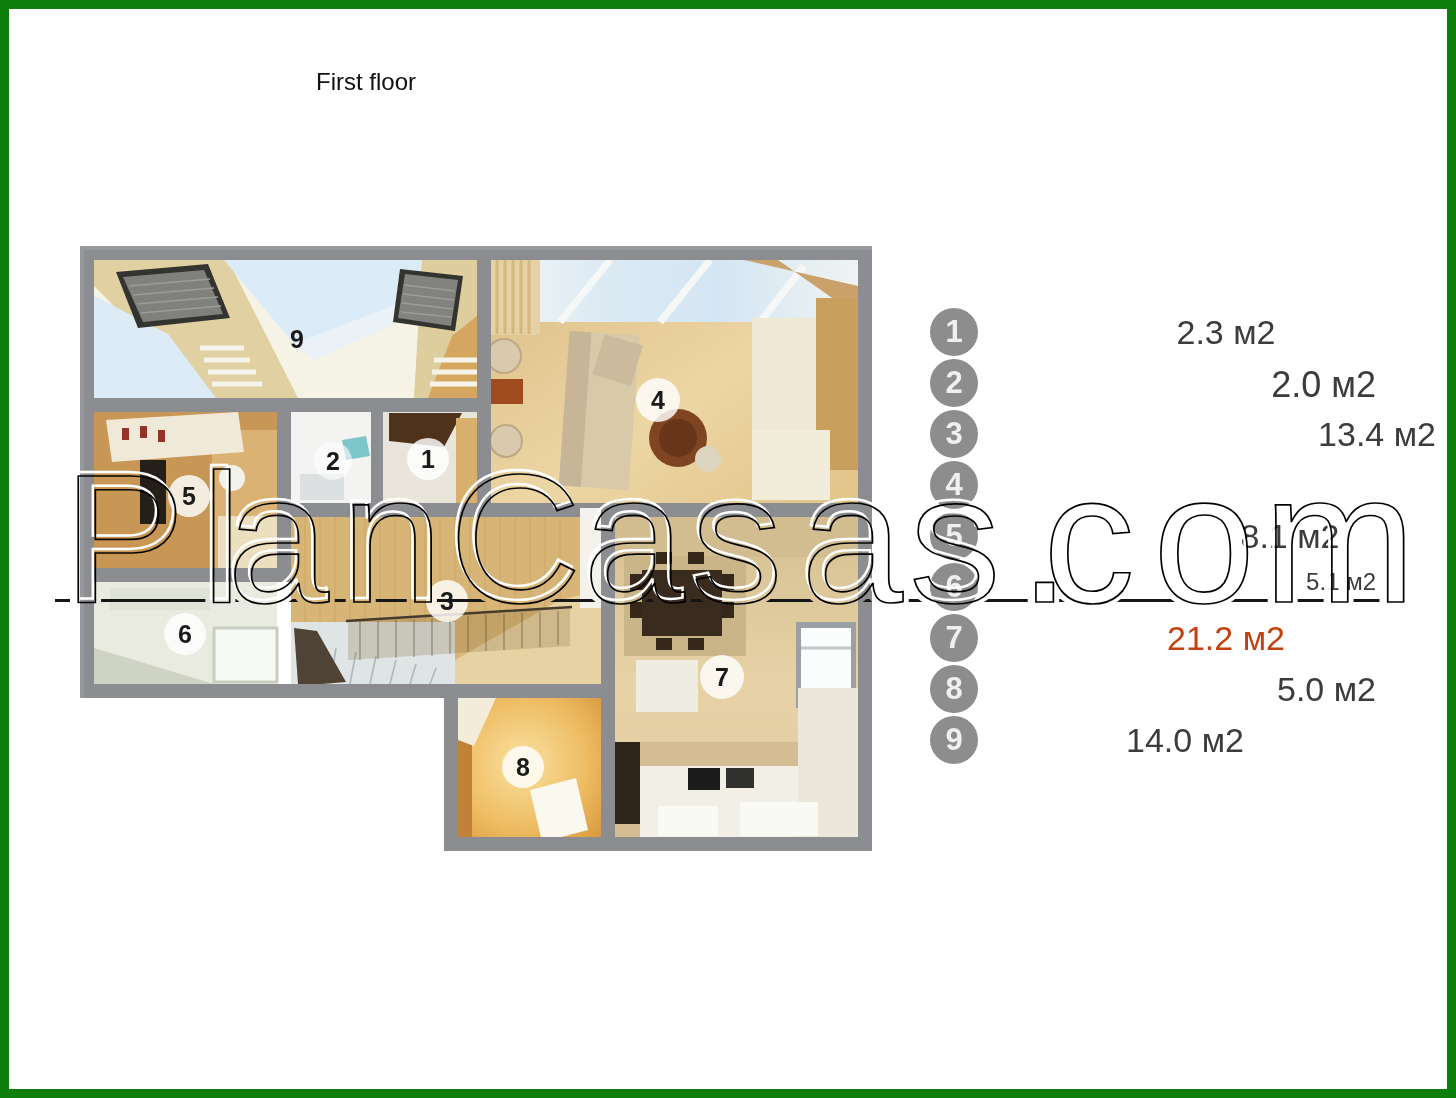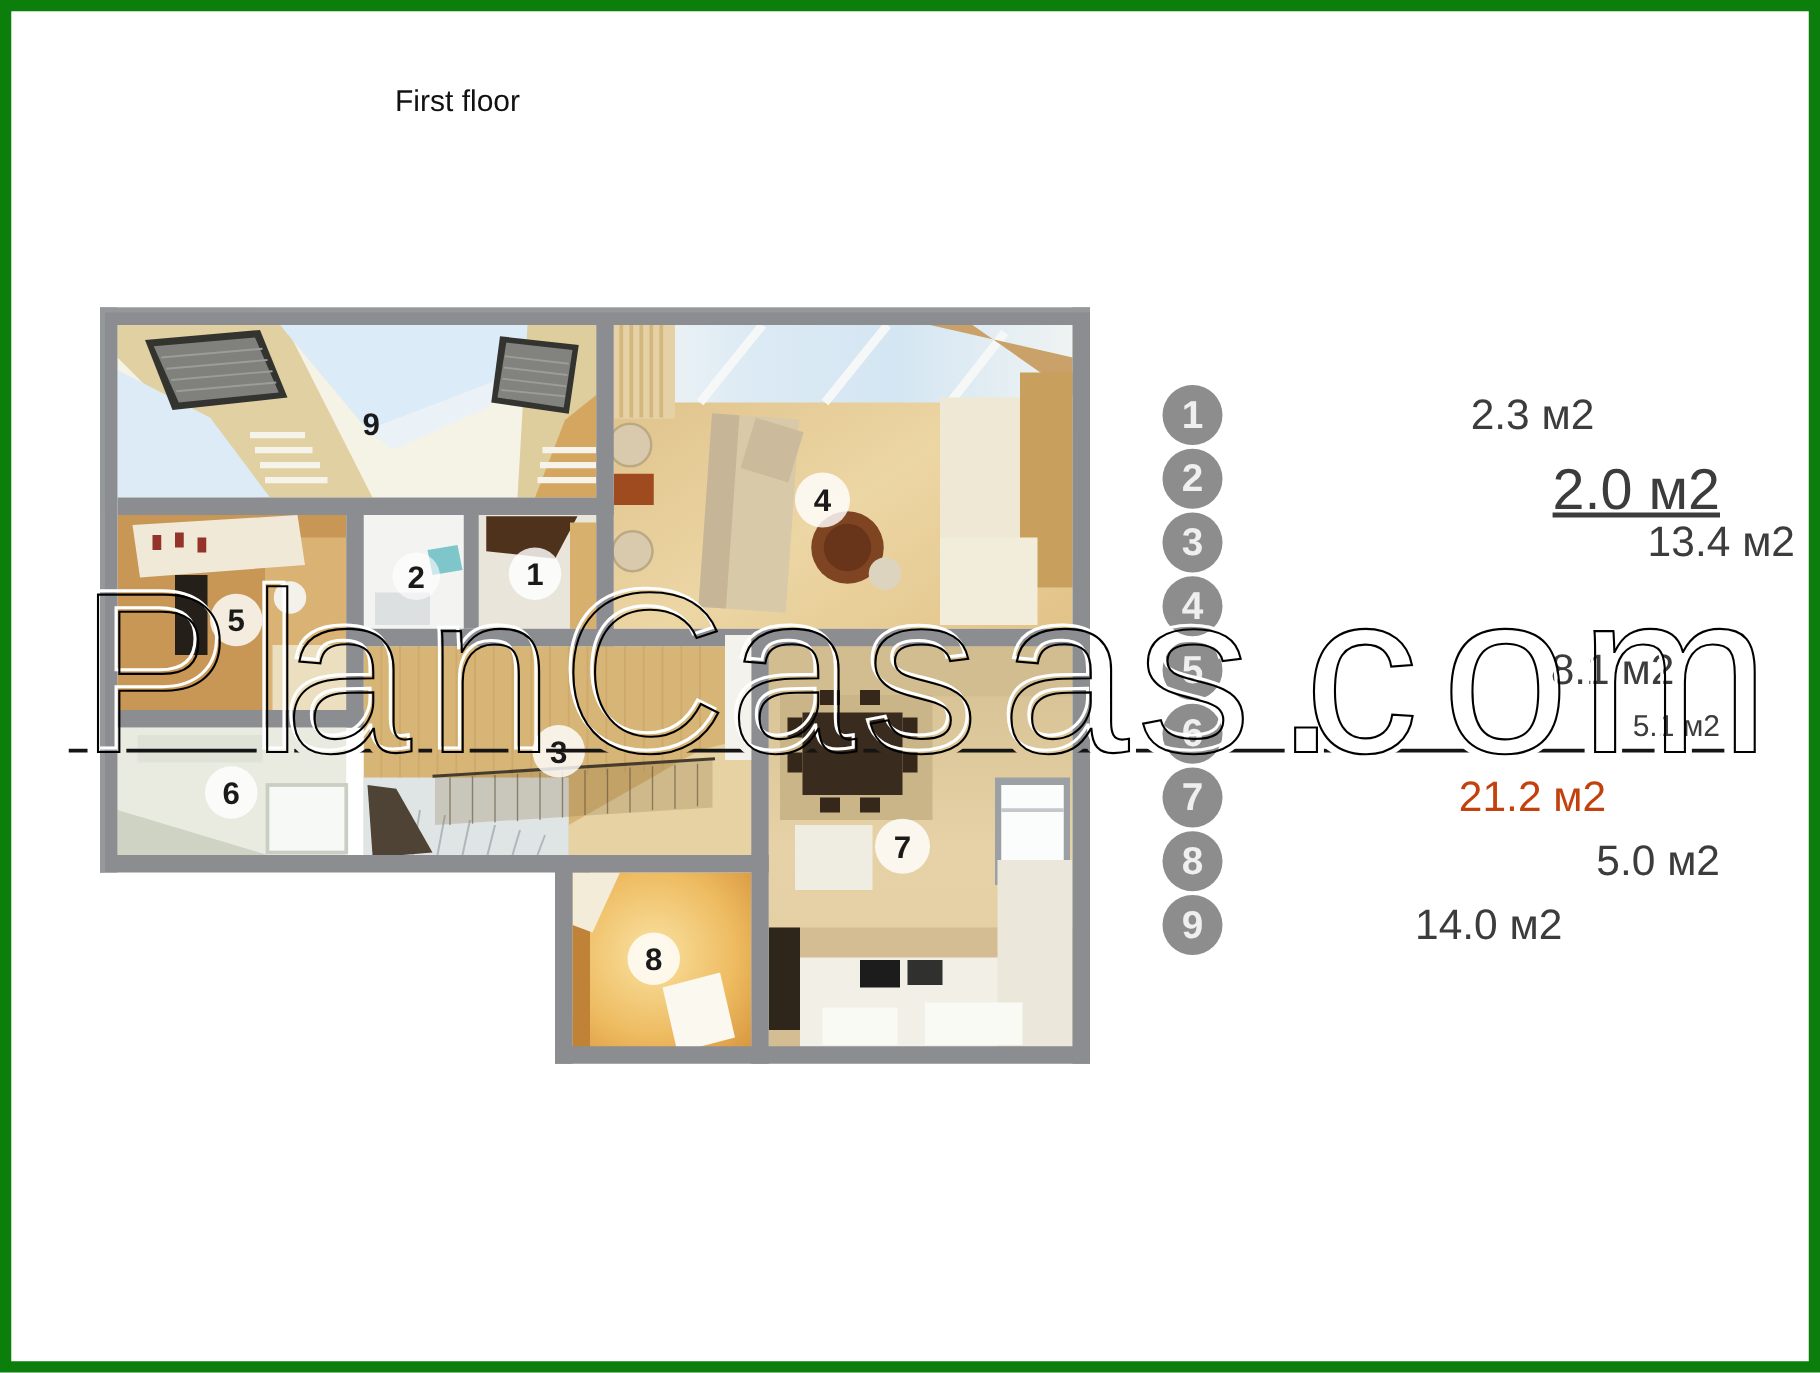--- a/index.html
+++ b/index.html
@@ -358,34 +358,34 @@
   <div class="abs" style="left:930px;top:563px;width:48px;height:48px;border-radius:50%;background:#8d8d8d;color:#efefef;font-size:31px;font-weight:700;text-align:center;line-height:48px;">6</div>
 
   <div class="abs" style="left:930px;top:614px;width:48px;height:48px;border-radius:50%;background:#8d8d8d;color:#efefef;font-size:31px;font-weight:700;text-align:center;line-height:48px;">7</div>
 
   <div class="abs" style="left:930px;top:665px;width:48px;height:48px;border-radius:50%;background:#8d8d8d;color:#efefef;font-size:31px;font-weight:700;text-align:center;line-height:48px;">8</div>
 
   <div class="abs" style="left:930px;top:716px;width:48px;height:48px;border-radius:50%;background:#8d8d8d;color:#efefef;font-size:31px;font-weight:700;text-align:center;line-height:48px;">9</div>
 
   <div class="abs" style="left:1076px;top:313px;width:300px;font-size:34px;color:#3c3c3c;text-align:center;">2.3 м2</div>
 
-  <div class="abs" style="left:1076px;top:364px;width:300px;font-size:46px;color:#3c3c3c;text-align:right;text-decoration:underline;">2.0 м2</div>
+  <div class="abs" style="left:1076px;top:364px;width:300px;font-size:36px;color:#3c3c3c;text-align:right;">2.0 м2</div>
 
   <div class="abs" style="left:1136px;top:415px;width:300px;font-size:34px;color:#3c3c3c;text-align:right;">13.4 м2</div>
 
 
   <div class="abs" style="left:1140px;top:517px;width:300px;font-size:34px;color:#3c3c3c;text-align:center;">8.1 м2</div>
 
   <div class="abs" style="left:1076px;top:568px;width:300px;font-size:24px;color:#3c3c3c;text-align:right;">5.1 м2</div>
 
   <div class="abs" style="left:1076px;top:619px;width:300px;font-size:34px;color:#c2410c;text-align:center;">21.2 м2</div>
 
   <div class="abs" style="left:1076px;top:670px;width:300px;font-size:34px;color:#3c3c3c;text-align:right;">5.0 м2</div>
 
-  <div class="abs" style="left:1132px;top:721px;width:300px;font-size:34px;color:#3c3c3c;text-align:left;">14.0 м2</div>
+  <div class="abs" style="left:1035px;top:721px;width:300px;font-size:34px;color:#3c3c3c;text-align:center;">14.0 м2</div>
 </div>
 
 <svg class="abs" style="left:0;top:0;" width="1456" height="1098" viewBox="0 0 1456 1098">
   <defs>
     <mask id="um">
       <rect x="0" y="0" width="1456" height="1098" fill="#fff"></rect>
       <text x="62 200 226 340 448 582 690 800 908 1018 1042 1152 1262" y="600" font-family="Liberation Sans, sans-serif" font-size="183" fill="#000" stroke="#000" stroke-width="14">PlanCasas.com</text>
     </mask>
   </defs>
 

